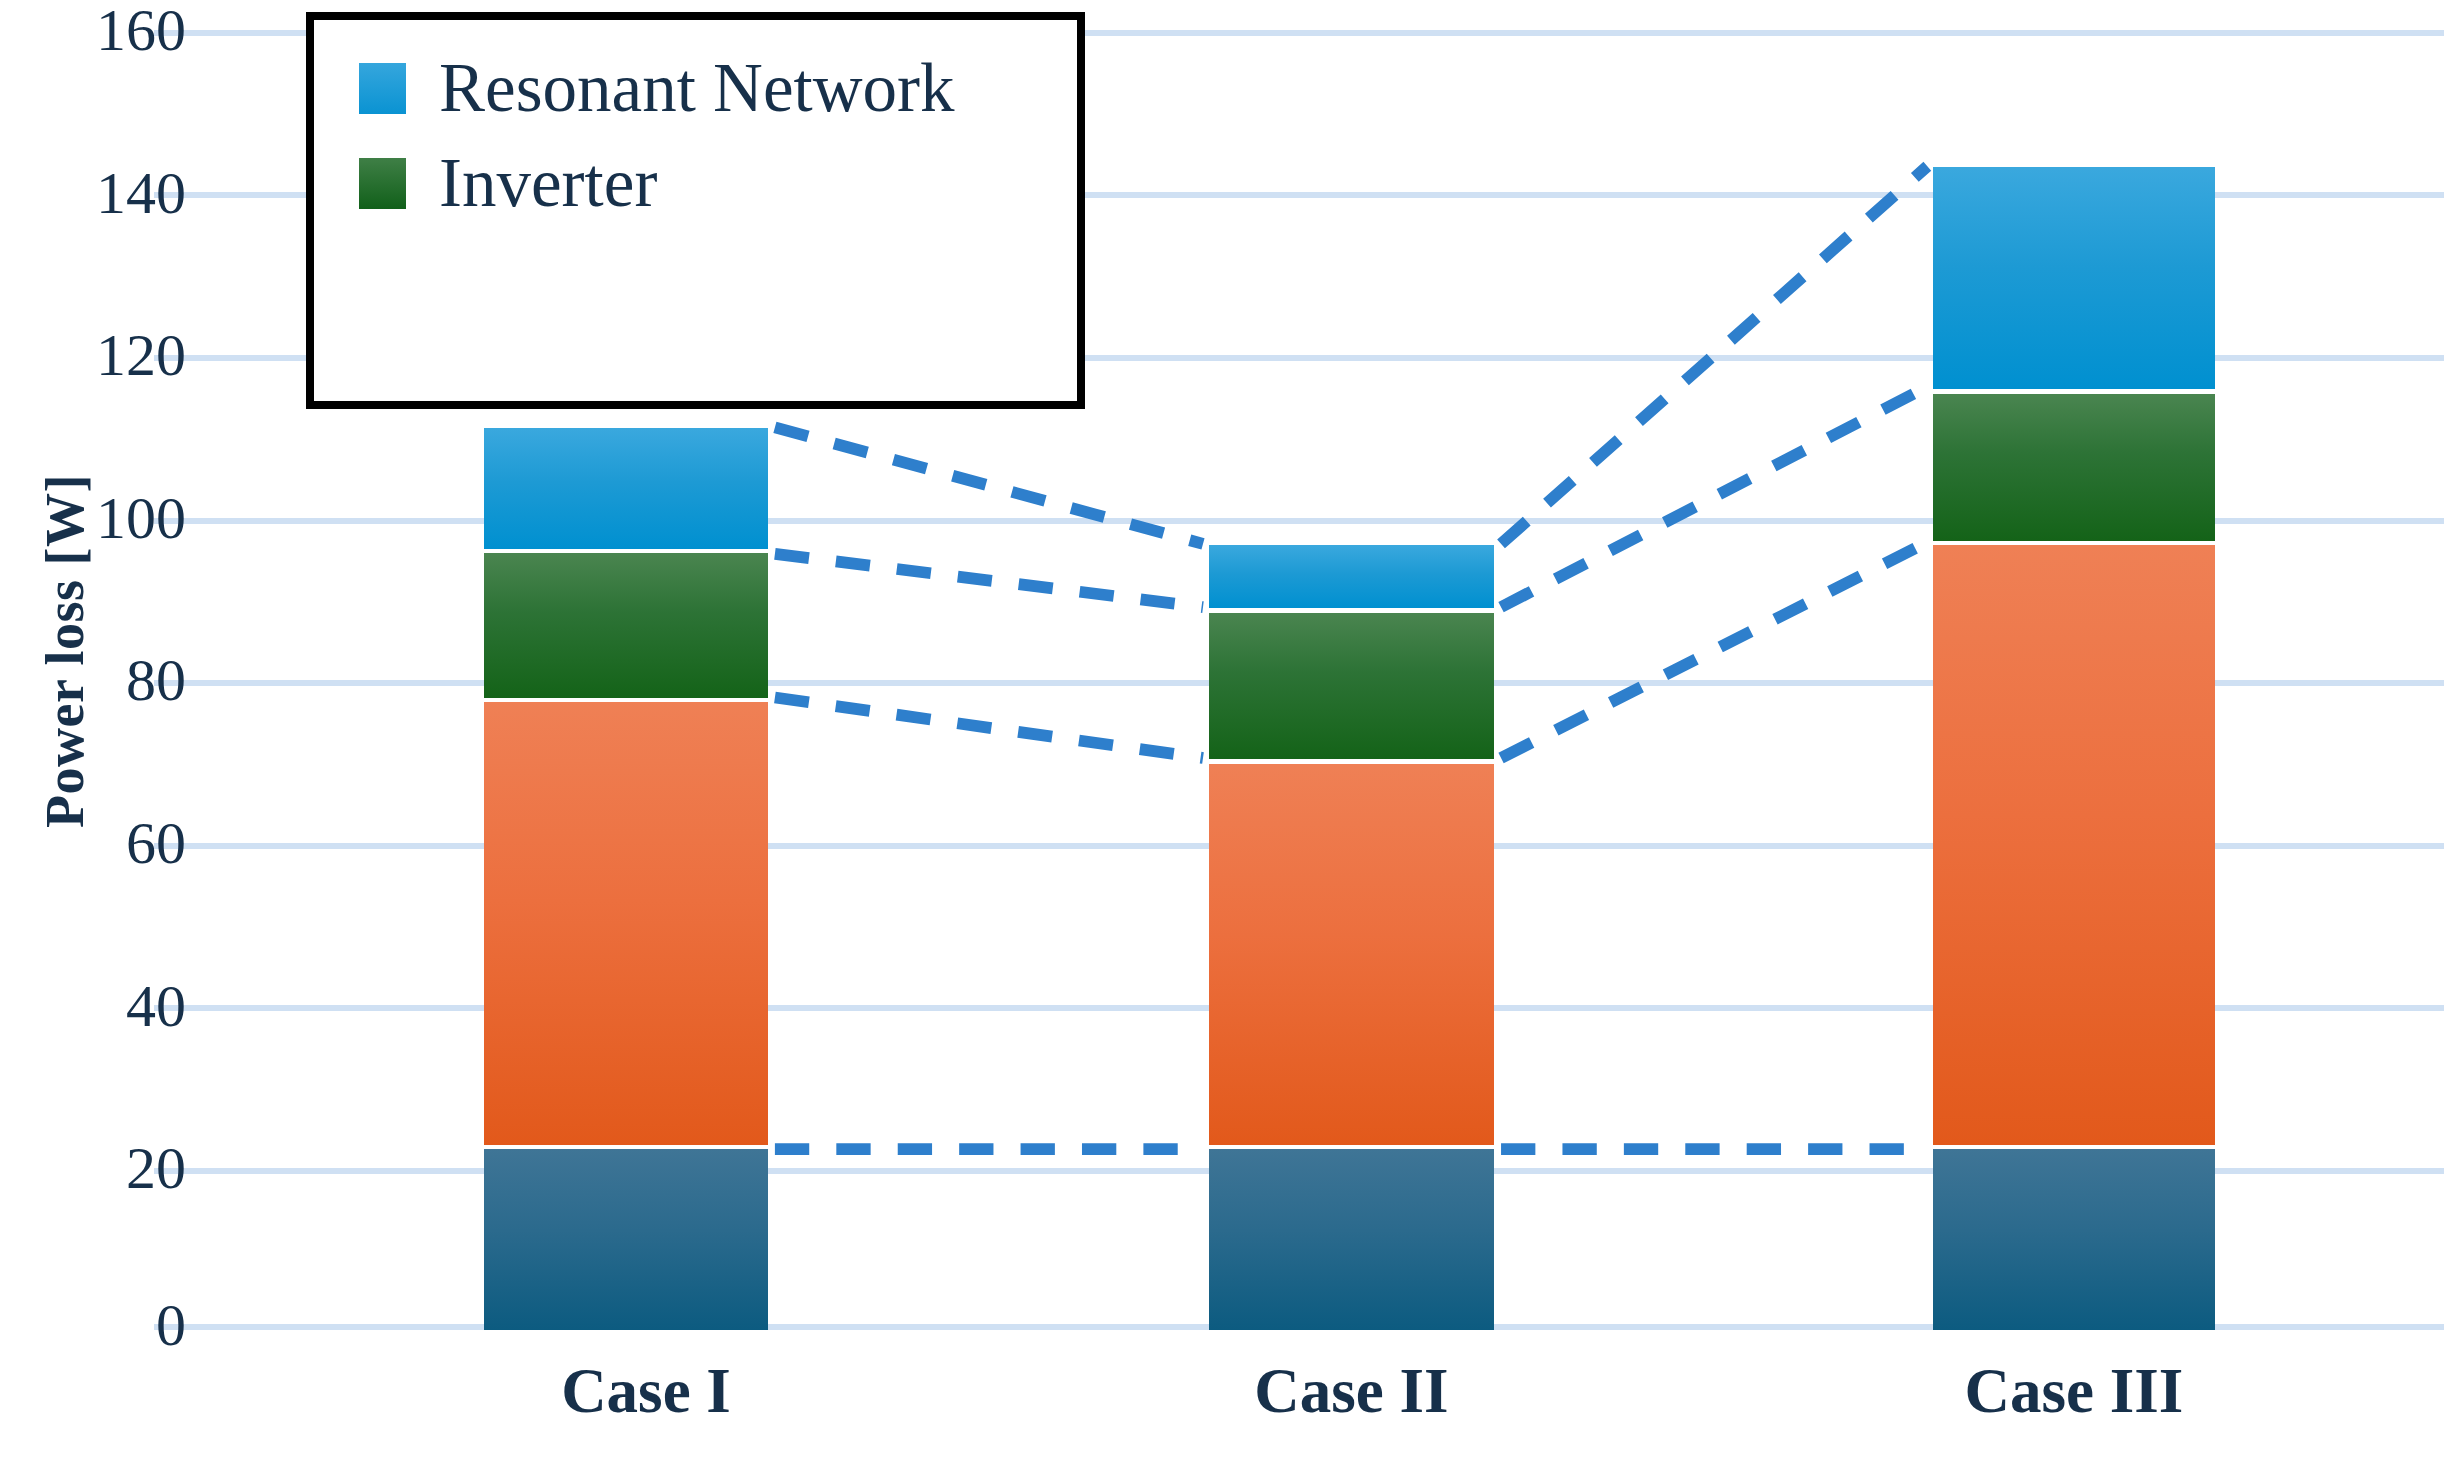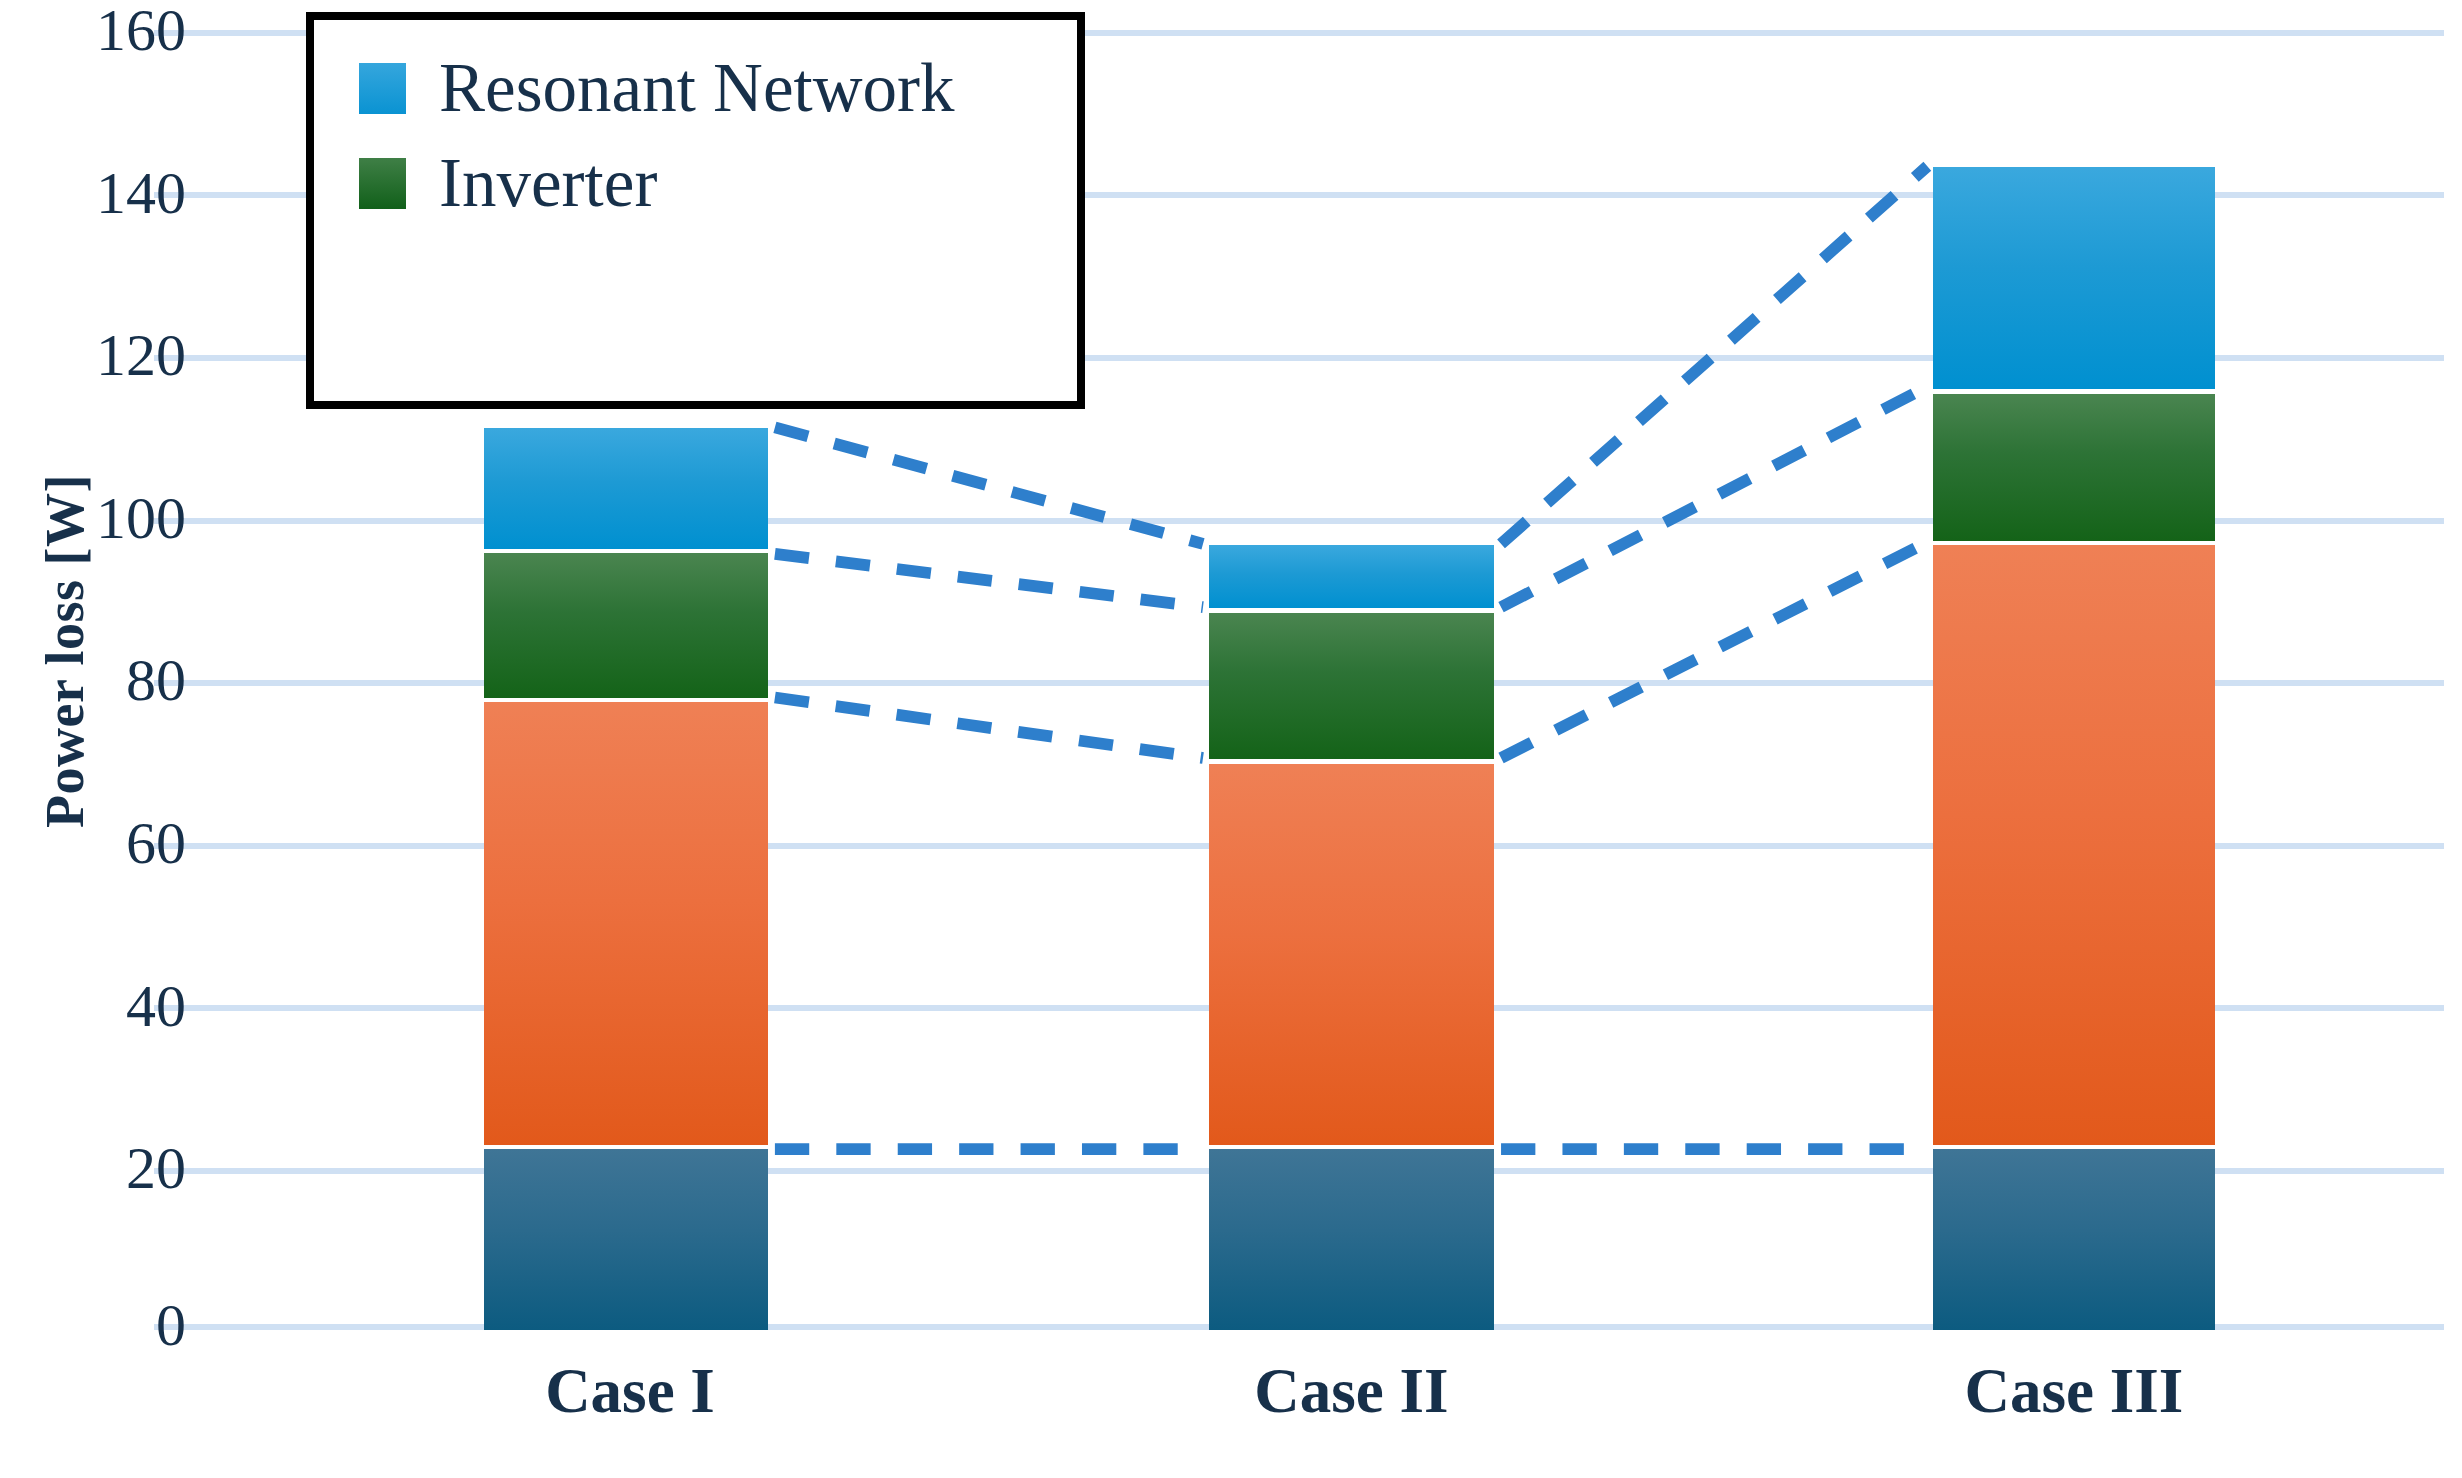--- a/index.html
+++ b/index.html
@@ -129,21 +129,21 @@
     <path d="M 1662 672 L 2134 428" fill="none" stroke="#2e7fcc" stroke-width="13" stroke-dasharray="38 30" stroke-linecap="butt"></path>
 
     <path d="M 858 772 L 1332 839" fill="none" stroke="#2e7fcc" stroke-width="13" stroke-dasharray="38 30" stroke-linecap="butt"></path>
     <path d="M 1662 839 L 2134 600" fill="none" stroke="#2e7fcc" stroke-width="13" stroke-dasharray="38 30" stroke-linecap="butt"></path>
 
     <path d="M 858 1272 L 1332 1272" fill="none" stroke="#2e7fcc" stroke-width="13" stroke-dasharray="38 30" stroke-linecap="butt"></path>
     <path d="M 1662 1272 L 2134 1272" fill="none" stroke="#2e7fcc" stroke-width="13" stroke-dasharray="38 30" stroke-linecap="butt"></path>
   </svg>
 
   <div>
-    <div class="xlabel" style="left:488px;width:284px;">Case I</div>
+    <div class="xlabel" style="left:504px;width:284px;">Case I</div>
     <div class="xlabel" style="left:1209px;width:285px;">Case II</div>
     <div class="xlabel" style="left:1933px;width:282px;">Case III</div>
   </div>
 
   <div id="legend">
     <div class="legend-row">
       <span class="swatch sw-resonant"></span>
       <span class="legend-label">Resonant Network</span>
     </div>
     <div class="legend-row">

